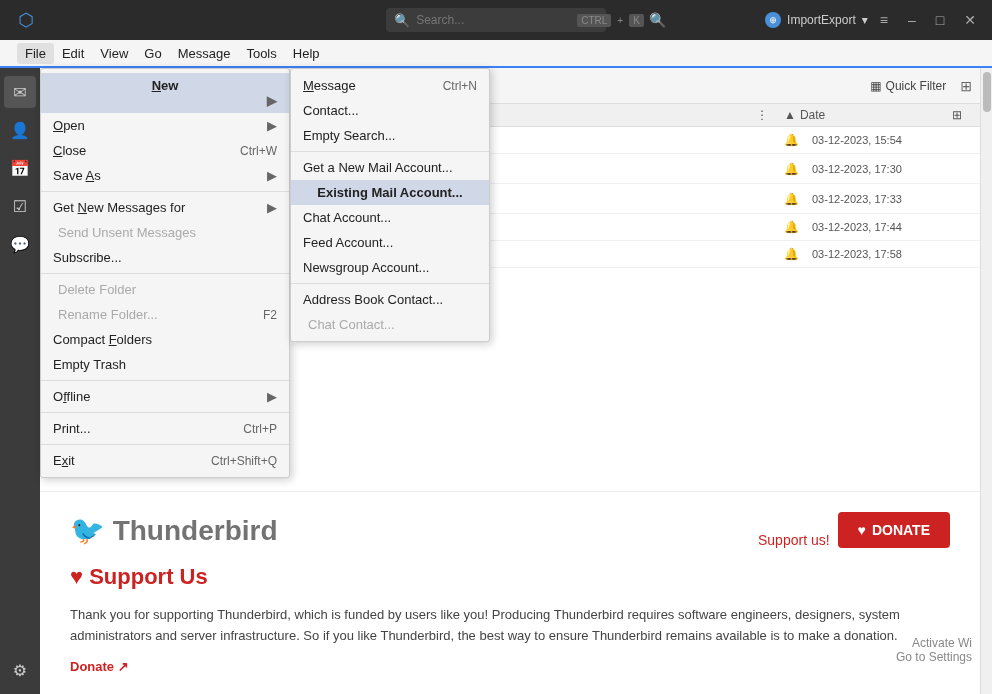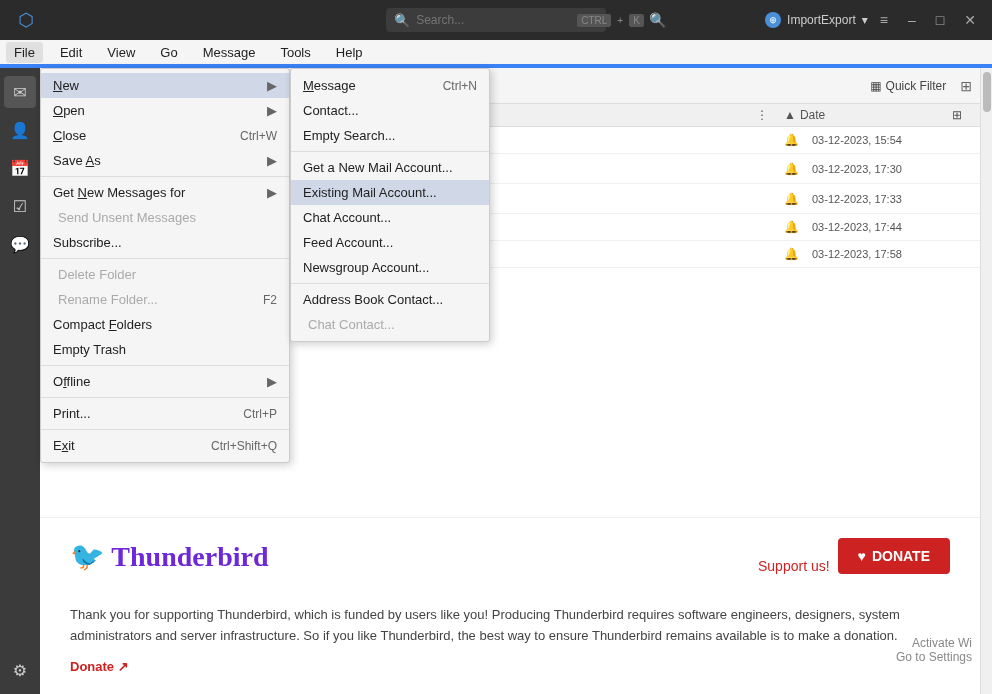--- a/index.html
+++ b/index.html
@@ -75,23 +75,22 @@
       cursor: pointer;
       padding: 2px 6px;
     }
 
     
     .menubar {
       height: 28px;
       background: #f5f5f5;
       display: flex;
       align-items: center;
-      padding: 0 6px;
-      border-bottom: 4px solid #3b82f6;
-      gap: 9px;
+      padding: 0 17px;
+      border-bottom: 2px solid #3b82f6;
     }
     .menubar-item {
       padding: 3px 8px;
       cursor: pointer;
       border-radius: 3px;
       font-size: 13px;
       color: #222;
     }
     .menubar-item:hover, .menubar-item.active { background: #e0e0e0; }
 
@@ -319,21 +318,22 @@
     .scrollbar-thumb {
       width: 8px;
       height: 40px;
       background: #bbb;
       border-radius: 4px;
       margin: 4px auto;
     }
 
     .highlighted {
       background: #d0d8e8 !important;
-      font-weight: 400;
+      font-weight: 700;
+      flex-direction: column;
     }
   </style>
 </head>
 <body>
 
 <div class="titlebar">
   <div style="width:80px;">
     <div class="sidebar-icon" style="color:#4a90d9;font-size:18px;">⬡</div>
   </div>
   <div class="titlebar-search">
@@ -539,30 +539,31 @@
         <div class="msg-dot"></div>
         <div class="msg-corr">Moin (via LinkedIn)</div>
         <div style="width:20px;color:#aaa;">🔔</div>
         <div class="msg-date">03-12-2023, 17:58</div>
       </div>
     </div>
 
     <div class="support-area">
       <div class="support-header">
         <div style="display:flex;flex-direction:column;gap:4px;">
-          <div style="font-size:28px;font-weight:bold;color:#6d28d9;font-family:Liberation Serif, serif;">🐦 Thunderbird</div>
+          <div style="font-size:28px;font-weight:bold;color:#737373;font-family:Liberation Sans, sans-serif;">🐦 Thunderbird</div>
         </div>
         <div style="display:flex;flex-direction:row;align-items:flex-end;gap:8px;">
           <div class="support-us-label">Support us!</div>
           <button class="donate-btn">
             <span>♥</span>
             <span>DONATE</span>
           </button>
         </div>
       </div>
+      <div class="support-title">♥ Support Us</div>
       <br>
       <div class="support-text">
         Thank you for supporting Thunderbird, which is funded by users like you! Producing Thunderbird requires software engineers, designers, system administrators and server infrastructure. So if you like Thunderbird, the best way to ensure Thunderbird remains available is to make a donation.
       </div>
       <div class="donate-link">
         <span>Donate ↗</span>
       </div>
     </div>
   </div>
 

